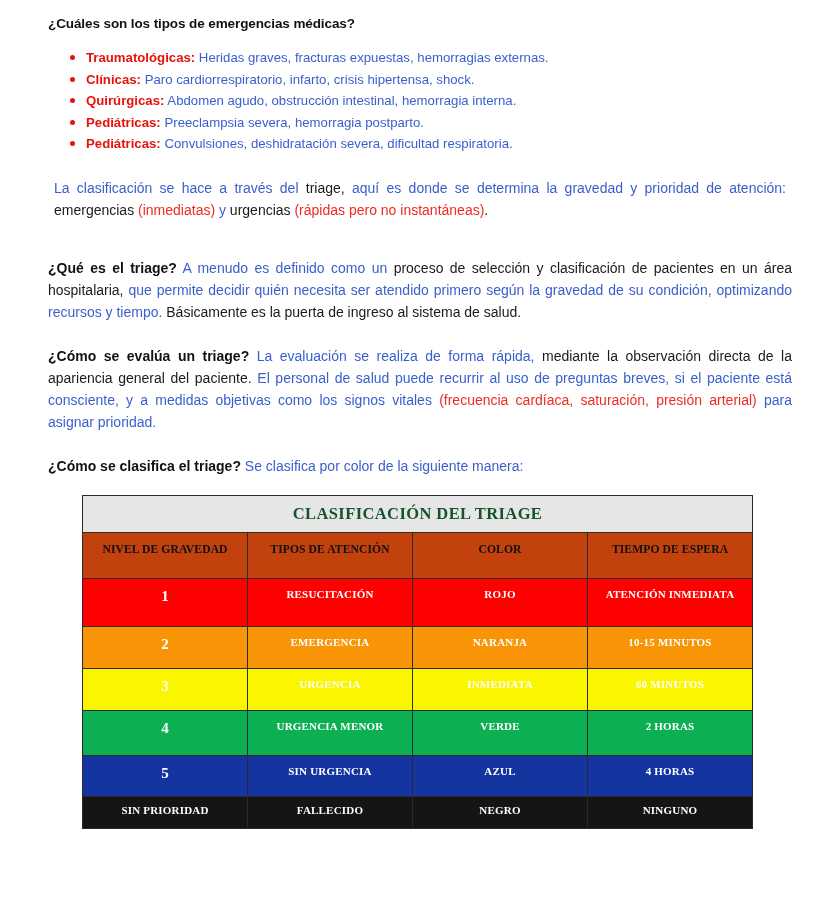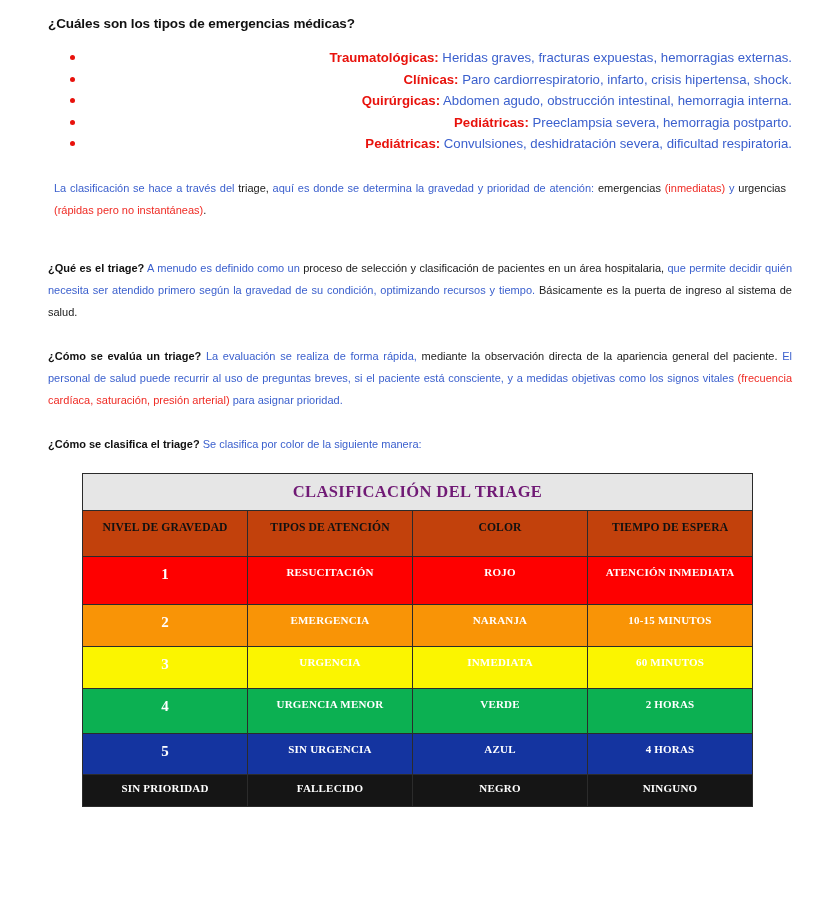--- a/index.html
+++ b/index.html
@@ -30,21 +30,20 @@
     margin: 0;
     padding-top: 16px;
     letter-spacing: -0.1px;
   }
 
   ul.types-list {
     list-style: none;
     margin: 0;
     padding: 0;
     padding-top: 16px;
-    text-align: right;
   }
   ul.types-list li {
     position: relative;
     padding-left: 38px;
     font-size: 13.2px;
     line-height: 21.5px;
     color: #3a5fcd;
     white-space: nowrap;
   }
   ul.types-list li .bullet {
@@ -55,21 +54,21 @@
     height: 5px;
     border-radius: 50%;
     background: #e8120c;
   }
   ul.types-list li .term {
     color: #e8120c;
     font-weight: bold;
   }
 
   .para {
-    font-size: 11px;
+    font-size: 14px;
     line-height: 22px;
     text-align: justify;
     margin: 0;
     color: #3a5fcd;
   }
   .blue  { color: #3a5fcd; }
   .black { color: #1a1a1a; }
   .red   { color: #ef2b24; }
   .qbold { color: #111111; font-weight: bold; }
 
@@ -93,21 +92,21 @@
     vertical-align: top;
   }
 
   .title-cell {
     background: #e6e6e6;
     height: 36px;
     text-align: center;
     vertical-align: middle !important;
   }
   .title-cell span {
-    color: #701a75;
+    color: #14532d;
     font-weight: bold;
     font-size: 16.5px;
     letter-spacing: 0.4px;
   }
 
   .colhead-cell {
     background: #c2410c;
     height: 45px;
     text-align: center;
   }

